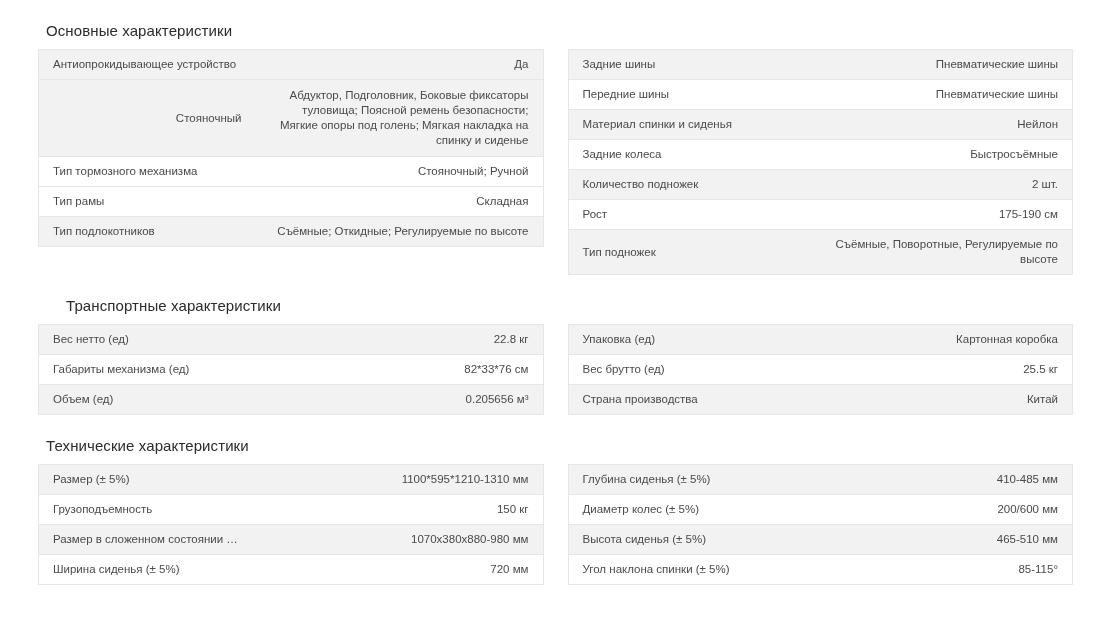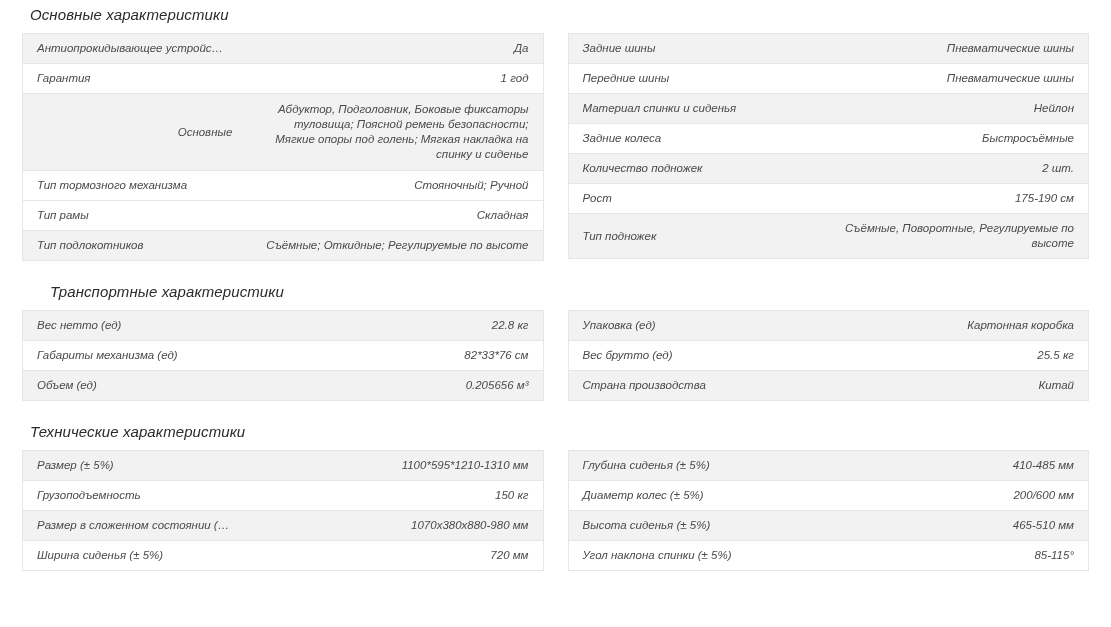--- a/index.html
+++ b/index.html
@@ -15,22 +15,21 @@
   body {
     font-family: "Liberation Sans", "DejaVu Sans", sans-serif;
     color: #333333;
     -webkit-font-smoothing: antialiased;
   }
 
   .page {
     position: relative;
     width: 1111px;
     height: 523px;
-    padding: 0;
-    font-style: italic;
+    padding: 16px;
   }
 
   .section {
     padding: 0 22px;
   }
 
   .section-title {
     font-size: 15px;
     line-height: 18px;
     color: #2b2b2b;
@@ -101,26 +100,22 @@
   <div class="section section-1">
     <h2 class="section-title">Основные характеристики</h2>
     <div class="columns">
       <div class="col">
         <table class="spec">
           <tbody>
               <tr class="odd">
                 <td class="k">Антиопрокидывающее устройство</td>
                 <td class="v">Да</td>
               </tr>
-              <tr class="even">
-                <td class="k">Гарантия</td>
-                <td class="v">1 год</td>
-              </tr>
               <tr class="odd tall">
-                <td class="k">Основные</td>
+                <td class="k">Стояночный</td>
                 <td class="v">Абдуктор, Подголовник, Боковые фиксаторы туловища; Поясной ремень безопасности; Мягкие опоры под голень; Мягкая накладка на спинку и сиденье</td>
               </tr>
               <tr class="even">
                 <td class="k">Тип тормозного механизма</td>
                 <td class="v">Стояночный; Ручной</td>
               </tr>
               <tr class="even">
                 <td class="k">Тип рамы</td>
                 <td class="v">Складная</td>
               </tr>

